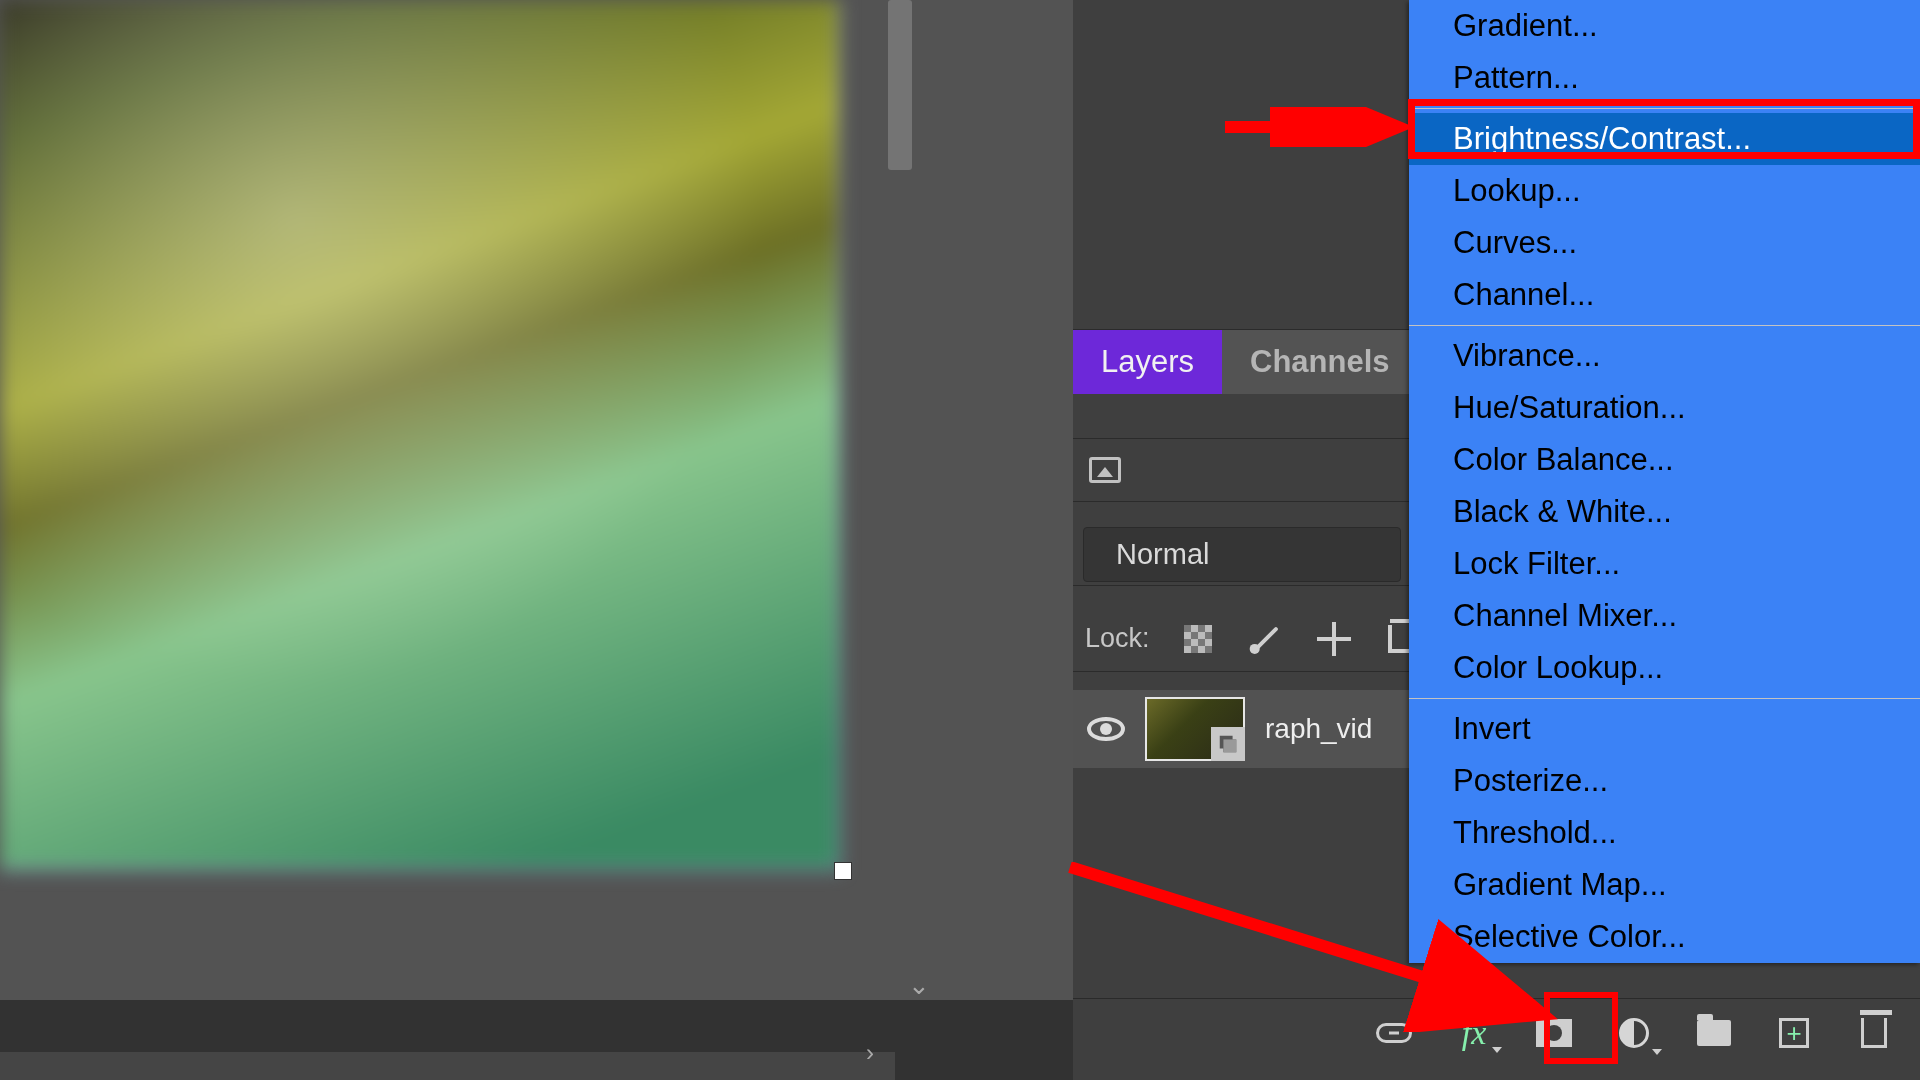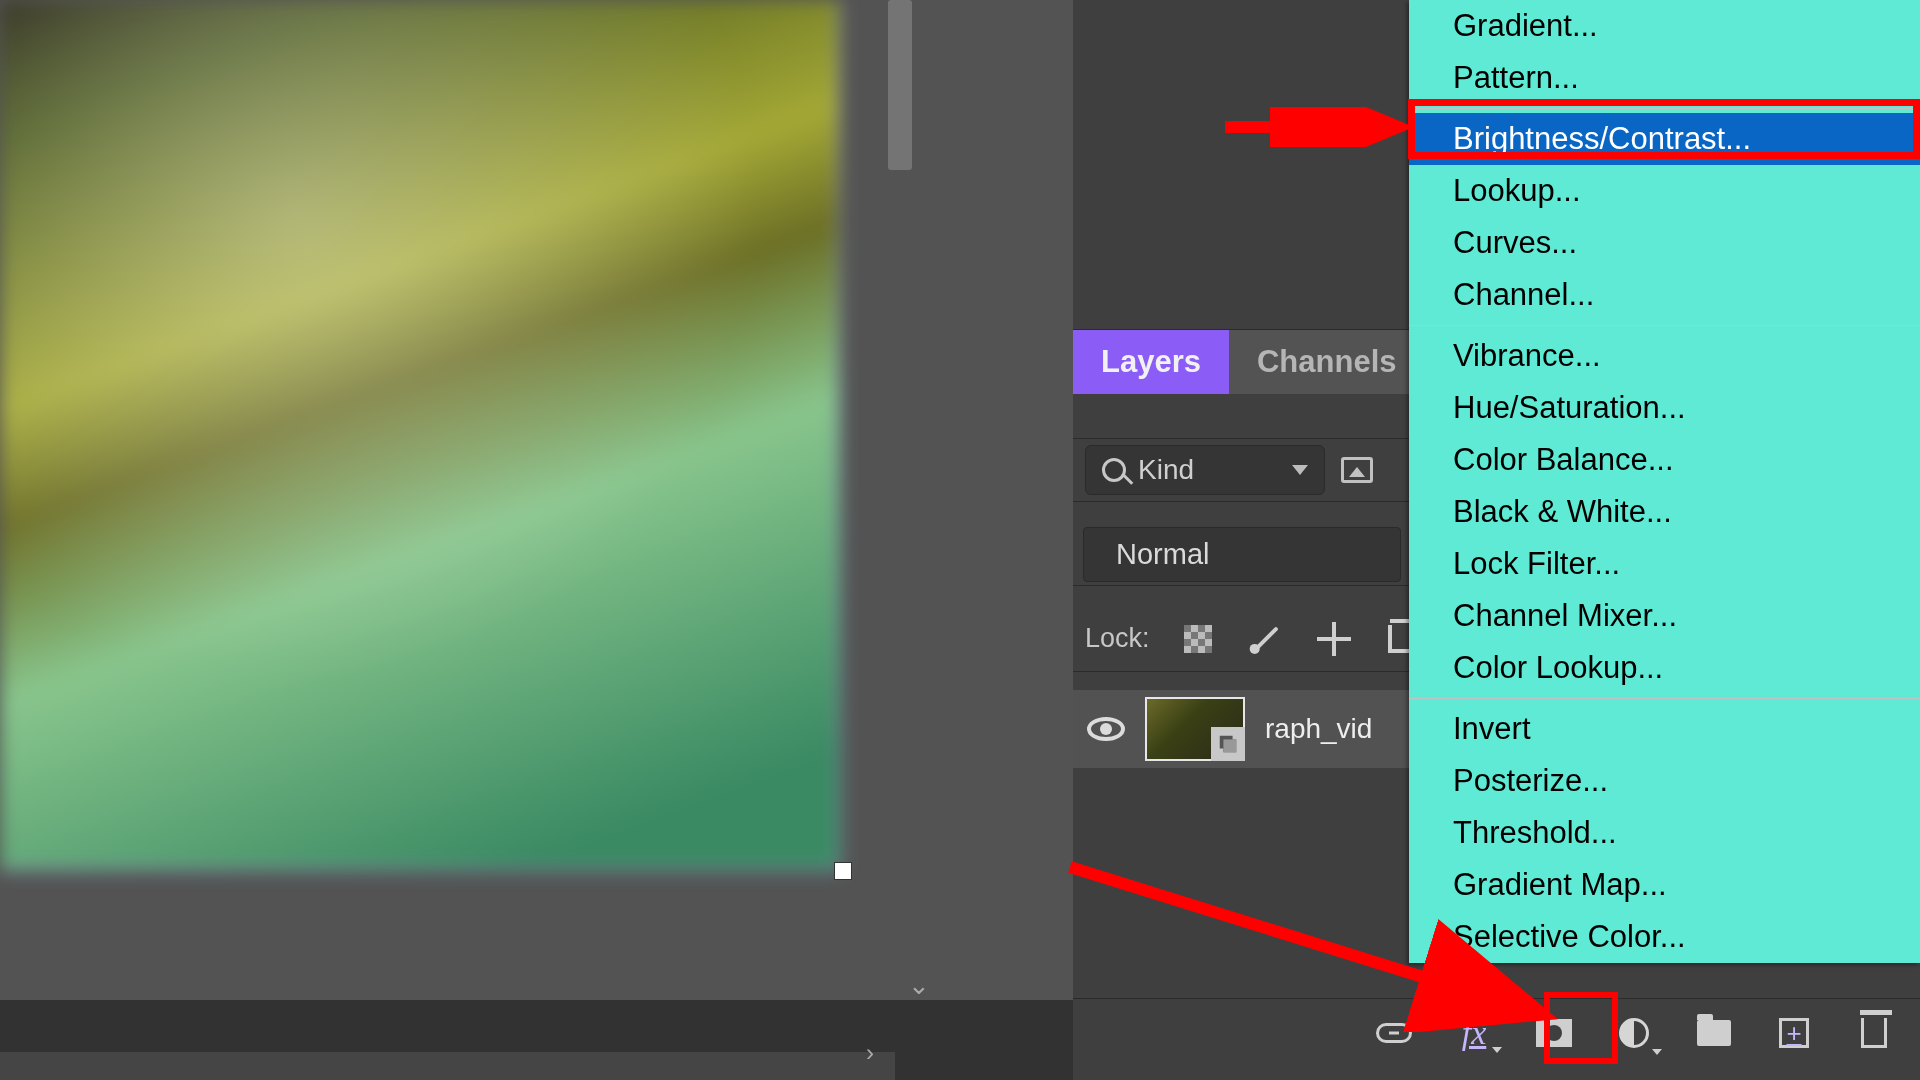--- a/index.html
+++ b/index.html
@@ -28,21 +28,21 @@
 
   
   .gutter { position:absolute; left:920px; top:0; width:155px; height:100%; background:#535353; }
 
   
   .panel { position:absolute; left:1073px; top:0; right:0; bottom:0; background:#3f3f3f; color:#d9d9d9; font-size:27px; }
   .panel-top-space { height:330px; background:#3f3f3f; border-bottom:1px solid #2b2b2b; }
 
   .tabs { position:absolute; top:330px; left:0; right:0; height:64px; display:flex; font-size:31px; }
   .tab { padding:14px 28px; color:#b5b5b5;font-weight:bold; }
-  .tab.active { background:#8b5cf6; color:#f1f1f1; font-weight:700; }
+  .tab.active { background:#6d28d9; color:#f1f1f1; font-weight:400; }
   .tab:not(.active) { background:#535353; }
 
   .filter-row { position:absolute; top:438px; left:0; right:0; height:64px; display:flex; align-items:center; padding:0 12px; gap:12px; border-top:1px solid #2b2b2b; border-bottom:1px solid #2b2b2b; }
   .kind-pill { display:flex; align-items:center; gap:12px; background:#353535; border:1px solid #2a2a2a; border-radius:6px; padding:8px 16px; width:240px; }
   .kind-pill span.label { font-size:28px; color:#cfcfcf; }
   .kind-pill .search-ic { width:24px; height:24px; border:3px solid #c7c7c7; border-radius:50%; position:relative; }
   .kind-pill .search-ic:after { content:""; position:absolute; width:12px; height:3px; background:#c7c7c7; transform:rotate(45deg); left:17px; top:17px; }
   .chev { width:0; height:0; border-left:8px solid transparent; border-right:8px solid transparent; border-top:10px solid #bcbcbc; margin-left:auto; }
 
   .blend-row { position:absolute; top:524px; left:0; right:0; height:62px; display:flex; align-items:center; padding:0 10px; border-bottom:1px solid #2b2b2b; }
@@ -65,41 +65,41 @@
   .layer-row { position:absolute; top:690px; left:0; right:0; height:78px; display:flex; align-items:center; gap:20px; padding:0 14px; background:#525252; }
   .eye { width:38px; height:24px; border:4px solid #dcdcdc; border-radius:50%; display:flex; align-items:center; justify-content:center; }
   .eye .pupil { width:12px; height:12px; background:#dcdcdc; border-radius:50%; }
   .thumb-combo { position:relative; width:100px; height:64px; border:2px solid #e6e6e6; background:linear-gradient(135deg,#6b6a28,#3a4015 40%,#2a2a18); }
   .smart-badge { position:absolute; right:-2px; bottom:-2px; width:34px; height:34px; background:#c8c8c8; display:flex; align-items:center; justify-content:center; }
   .smart-badge svg { width:22px; height:22px; }
   .layer-name { font-size:28px; color:#eee; }
 
   
   .panel-bottom { position:absolute; left:1073px; right:0; top:998px; height:68px; background:#3f3f3f; display:flex; align-items:center; justify-content:flex-end; gap:36px; padding:0 24px; border-top:1px solid #2a2a2a; }
-  .pb-icon { width:44px; height:44px; display:flex; align-items:center; justify-content:center; color:#c4b5fd; position:relative;text-decoration:underline; }
+  .pb-icon { width:44px; height:44px; display:flex; align-items:center; justify-content:center; color:#86efac; position:relative; }
   .fx-label { font-family:"Times New Roman",serif; font-style:italic; font-size:34px; }
   .fx-label:after { content:""; position:absolute; right:-6px; bottom:2px; width:0; height:0; border-left:5px solid transparent; border-right:5px solid transparent; border-top:6px solid #cfcfcf; }
   .mask-ic { width:36px; height:28px; background:#cfcfcf; display:flex; align-items:center; justify-content:center; }
   .mask-ic div { width:16px; height:16px; background:#3f3f3f; border-radius:50%; }
   .adj-ic { width:30px; height:30px; border-radius:50%; background:linear-gradient(90deg,#d6d6d6 50%,#3f3f3f 50%); border:3px solid #d6d6d6; }
   .adj-ic-box { position:relative; }
   .adj-ic-box:after { content:""; position:absolute; right:-6px; bottom:0; width:0; height:0; border-left:5px solid transparent; border-right:5px solid transparent; border-top:6px solid #cfcfcf; }
   .folder-ic { width:34px; height:26px; background:#cfcfcf; position:relative; border-radius:2px; }
   .folder-ic:before { content:""; position:absolute; top:-6px; left:0; width:16px; height:6px; background:#cfcfcf; border-radius:2px 2px 0 0; }
   .new-ic { width:30px; height:30px; border:3px solid #cfcfcf; display:flex; align-items:center; justify-content:center; font-size:26px; line-height:1; }
   .trash-ic { width:26px; height:30px; border:3px solid #cfcfcf; border-top:none; position:relative; }
   .trash-ic:before { content:""; position:absolute; top:-8px; left:-4px; width:32px; height:5px; background:#cfcfcf; }
   .link-ic { width:36px; height:20px; border:3px solid #cfcfcf; border-radius:12px; position:relative; }
   .link-ic:after { content:""; position:absolute; left:50%; top:50%; width:10px; height:3px; background:#cfcfcf; transform:translate(-50%,-50%); }
 
   
   .red-icon-box { position:absolute; left:1544px; top:992px; width:74px; height:72px; border:6px solid #ff0000; z-index:5; pointer-events:none; }
 
   
-  .menu { position:absolute; left:1409px; top:0; width:511px; background:#5eead4; color:#000; font-size:31px; z-index:10; box-shadow:-2px 2px 4px rgba(0,0,0,.4); }
+  .menu { position:absolute; left:1409px; top:0; width:511px; background:#3b82f6; color:#000; font-size:31px; z-index:10; box-shadow:-2px 2px 4px rgba(0,0,0,.4); }
   .menu ul { list-style:none; }
   .menu li { padding:8px 22px 8px 44px; }
   .menu .sep { height:1px; background:#c3c3c3; margin:4px 0; }
   .menu li.selected { background:#0a66c4; color:#fff; }
 
   
   .red-menu-box { position:absolute; left:1408px; top:99px; width:512px; height:60px; border:7px solid #ff0000; z-index:20; pointer-events:none; }
 
   
   svg.arrow { position:absolute; z-index:30; pointer-events:none; }
@@ -123,25 +123,20 @@
 
 <div class="panel">
   <div class="panel-top-space"></div>
 
   <div class="tabs">
     <div class="tab active">Layers</div>
     <div class="tab">Channels</div>
   </div>
 
   <div class="filter-row">
-    <div class="kind-pill">
-      <span class="search-ic"></span>
-      <span class="label">Kind</span>
-      <span class="chev"></span>
-    </div>
     <div class="icon-slot">
       <div class="pic-filter-mini">
           <div></div>
         </div>
     </div>
   </div>
 
   <div class="blend-row">
     <div class="blend-select">Normal</div>
   </div>

